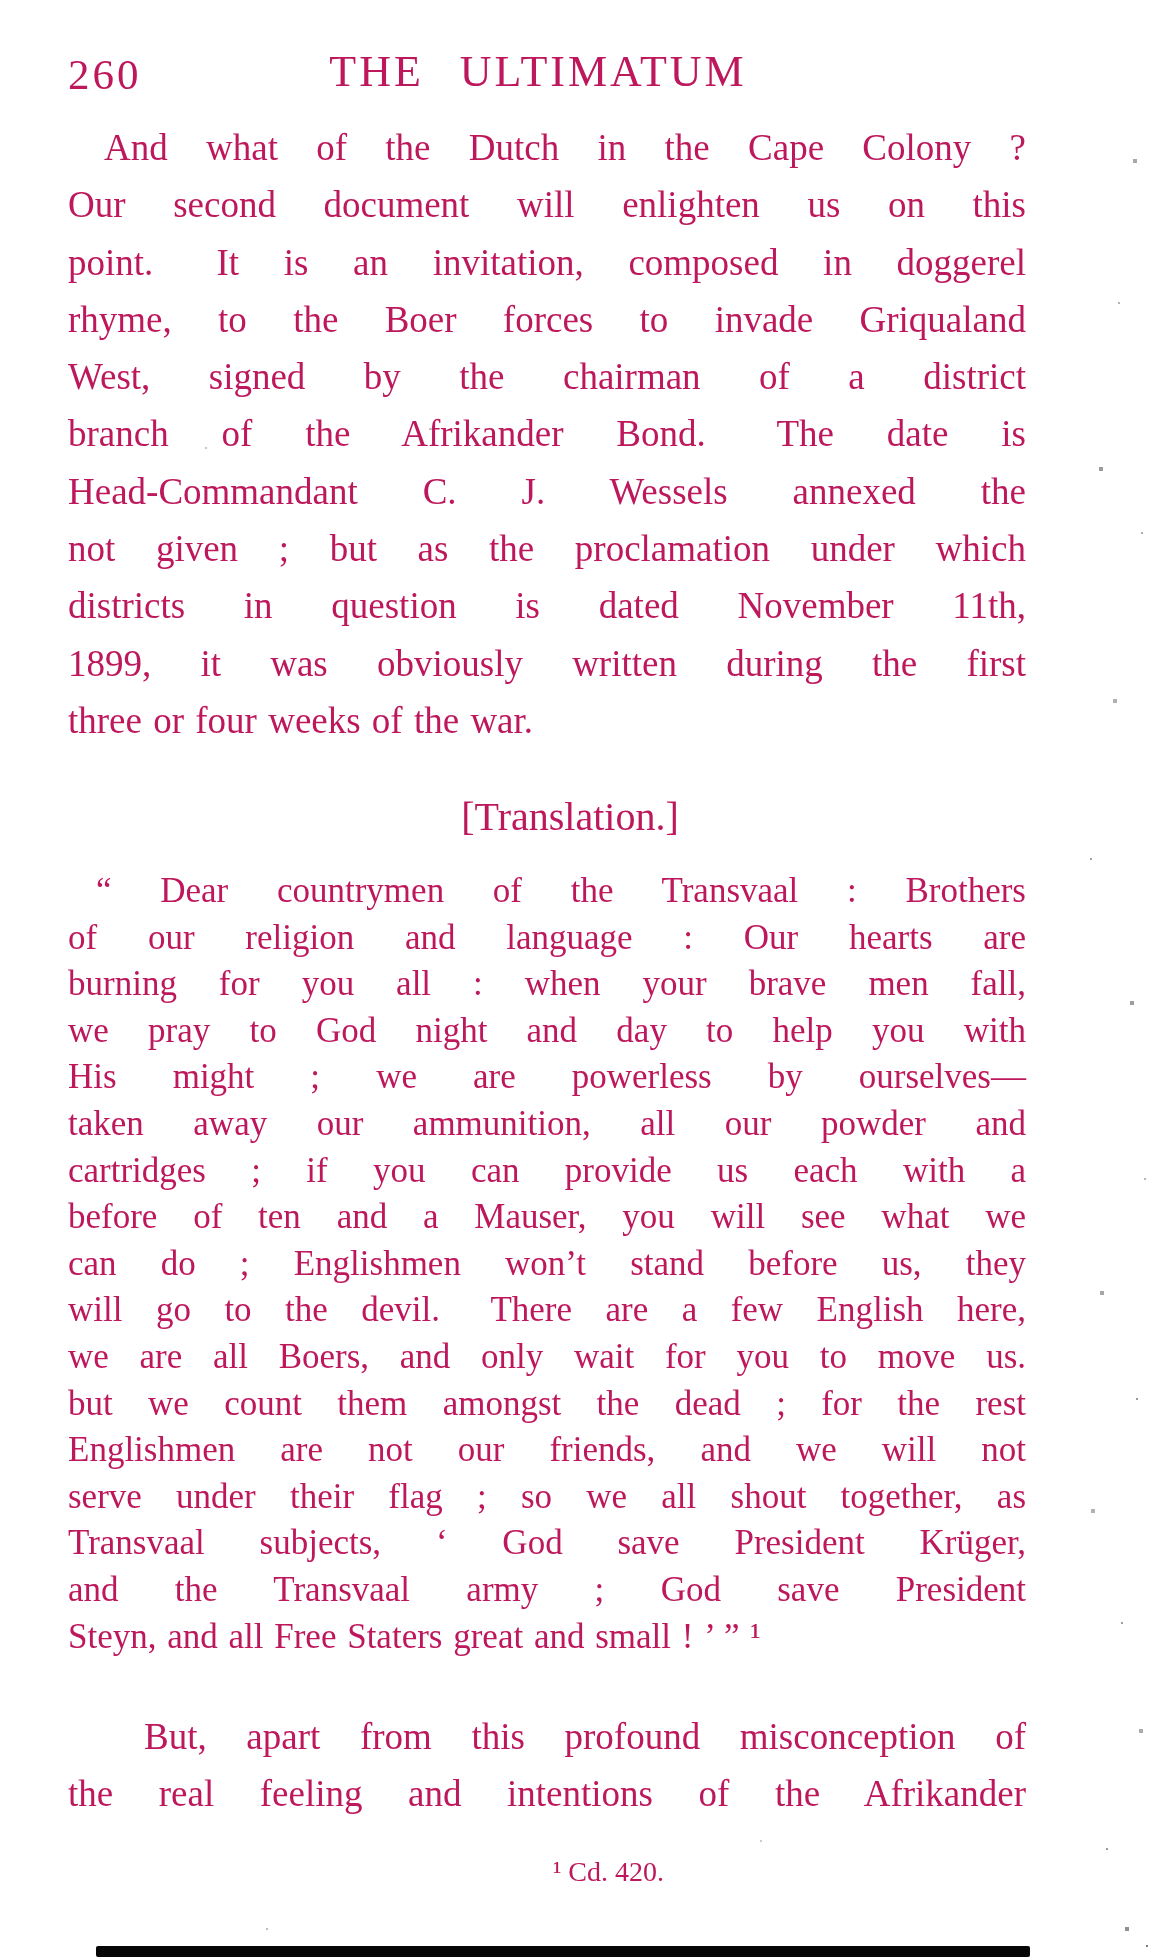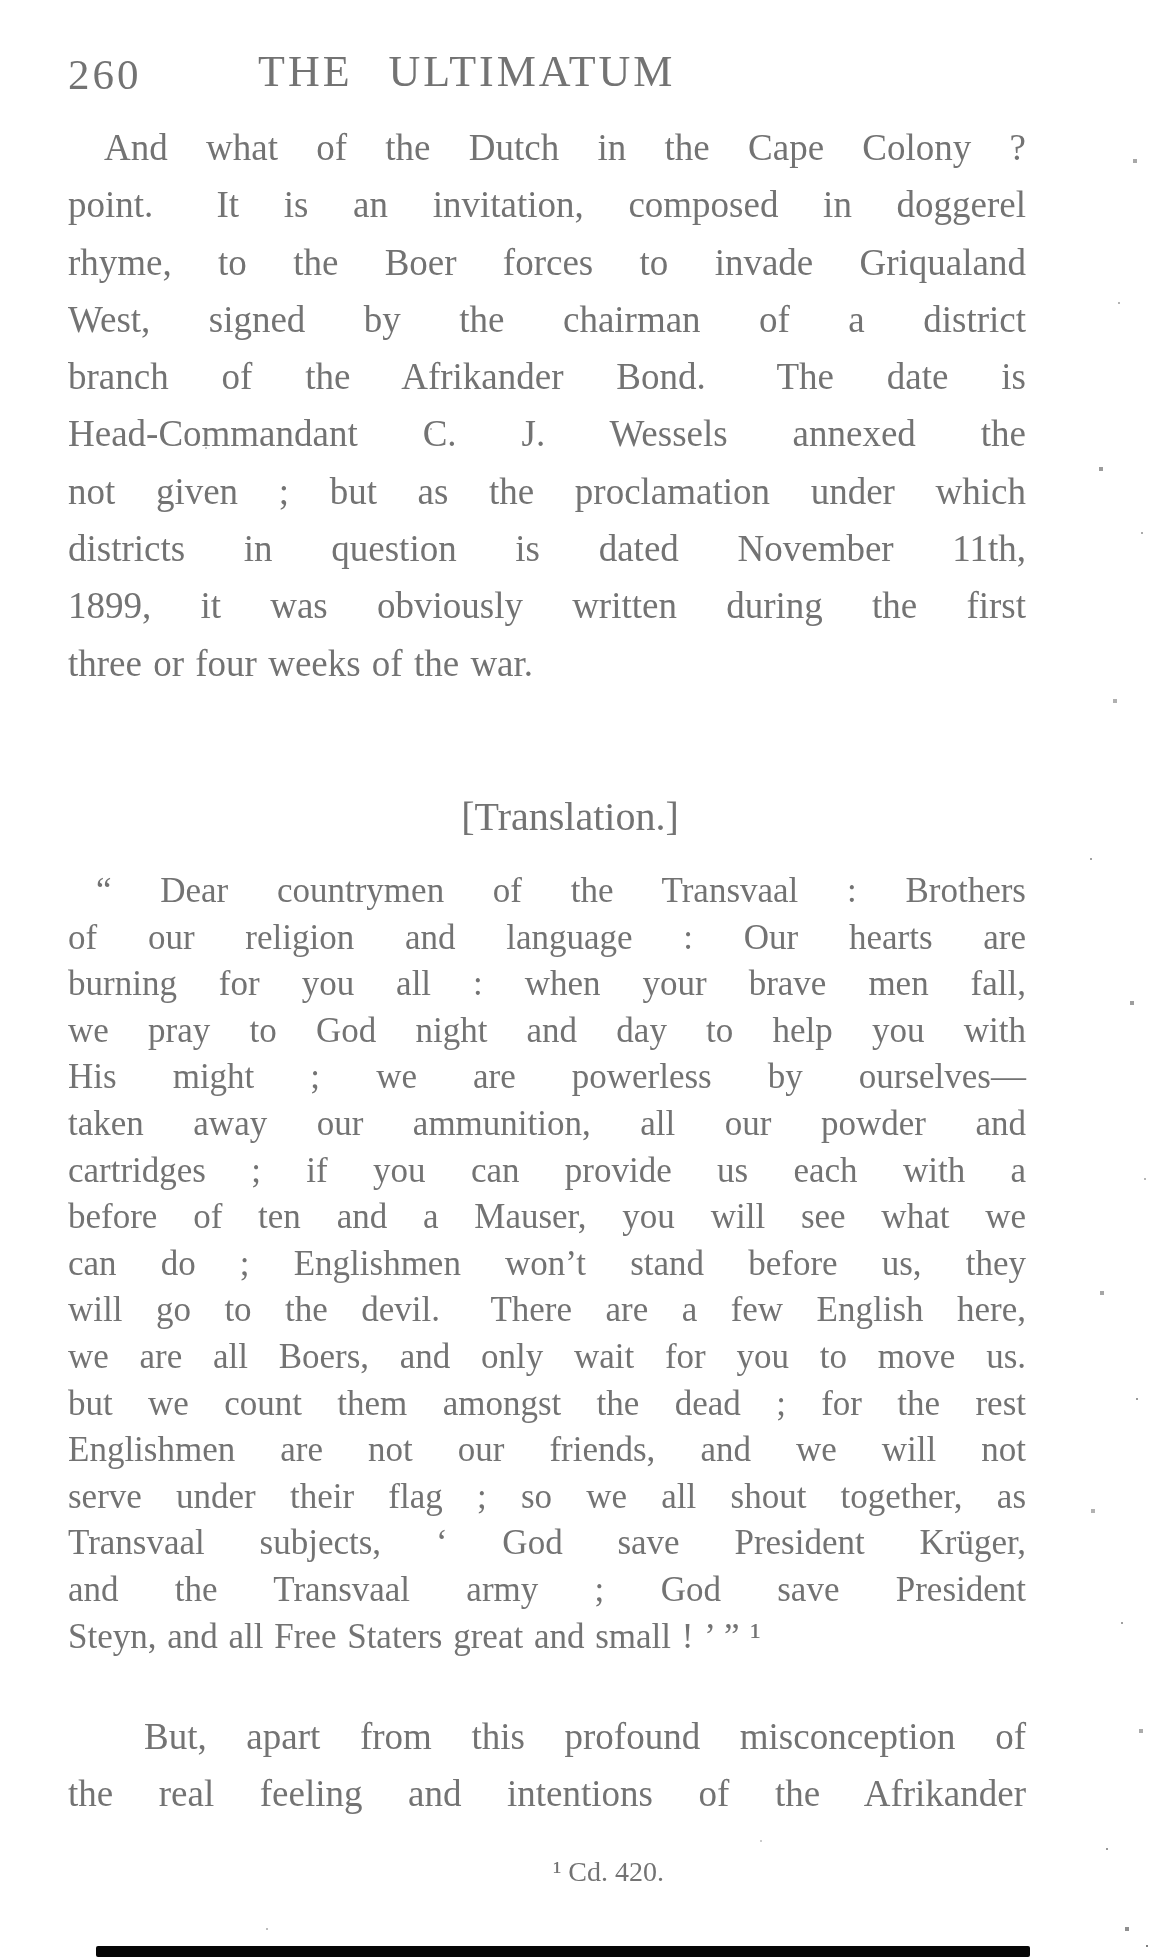--- a/index.html
+++ b/index.html
@@ -1,31 +1,32 @@
 <!DOCTYPE html>
 <html><head>
 <meta charset="utf-8">
 <style>
   html,body { margin:0; padding:0; background:#e8e8e8; }
   .page {
     position:relative;
     width:1153px; height:1959px;
     background:#ffffff;
     font-family:"Liberation Serif","DejaVu Serif",serif;
-    color:#737373;
+    color:#be185d;
     overflow:hidden;
     margin:0 auto;
   }
   .header-row { position:absolute; top:46px; left:68px; right:60px; height:56px; }
   .page-number {
     position:absolute; left:0; top:4px;
     font-size:43px; letter-spacing:3px;
   }
   .running-title {
     position:absolute; left:190px; width:560px; top:0;
+    text-align:center;
     font-size:44px; letter-spacing:3px; word-spacing:22px;
   }
   .para { position:absolute; left:68px; width:958px; word-spacing:2px; }
   #para1   { top:119px;  font-size:37px; line-height:57.3px; }
   #quote   { top:852px;  font-size:35px; line-height:46.6px; }
   #closing { top:1708px; font-size:37px; line-height:57.3px; }
   .line { text-align:justify; text-align-last:left; text-justify:inter-word; }
   .line.just { text-align-last:justify; }
   #para1   .first-line { text-indent:36px; }
   #quote   .first-line { text-indent:28px;margin-top:16px; }
@@ -73,20 +74,21 @@
 
 <div class="page">
 
   <div class="header-row">
     <div class="page-number">260</div>
     <div class="running-title">THE ULTIMATUM</div>
   </div>
 
   <div class="para" id="para1">
       <div class="line first-line just">And what of the Dutch in the Cape Colony ?</div>
+      <div class="line just">Our second document will enlighten us on this</div>
       <div class="line just">point.  It is an invitation, composed in doggerel</div>
       <div class="line just">rhyme, to the Boer forces to invade Griqualand</div>
       <div class="line just">West, signed by the chairman of a district</div>
       <div class="line just">branch of the Afrikander Bond.  The date is</div>
       <div class="line just">Head-Commandant C. J. Wessels annexed the</div>
       <div class="line just">not given ; but as the proclamation under which</div>
       <div class="line just">districts in question is dated November 11th,</div>
       <div class="line just">1899, it was obviously written during the first</div>
       <div class="line">three or four weeks of the war.</div>
     </div>

